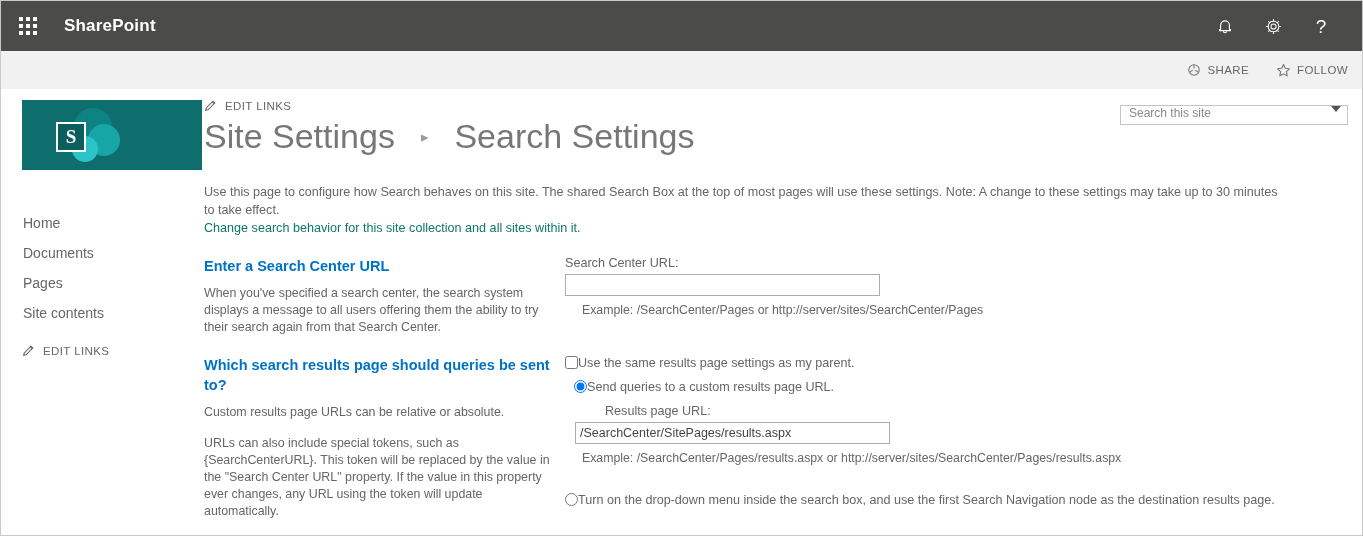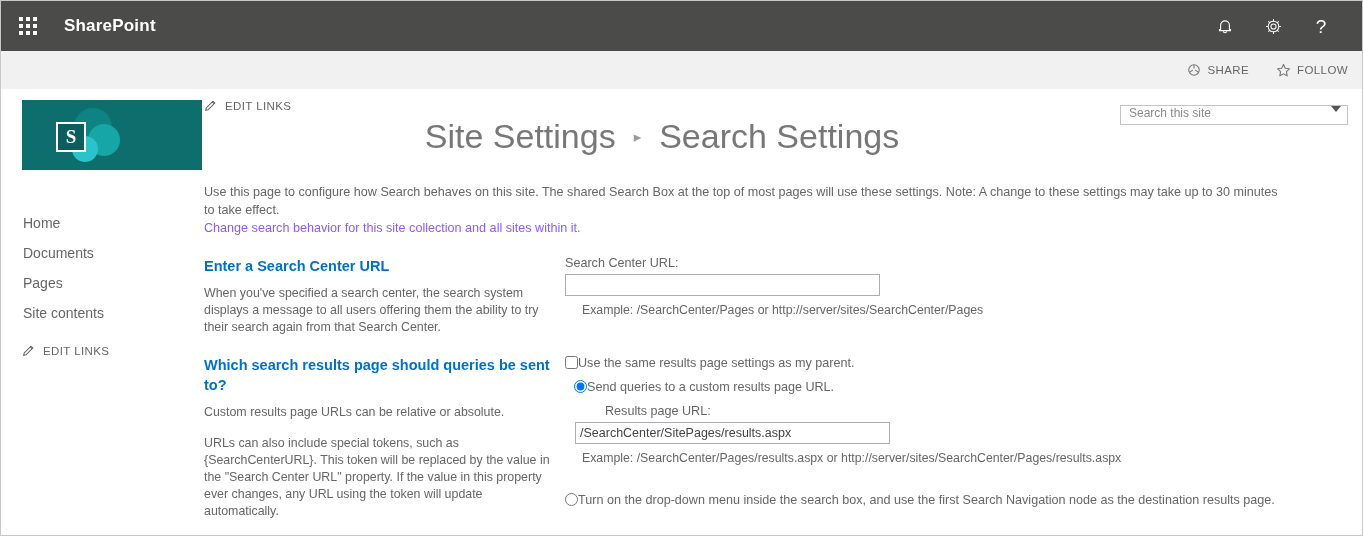--- a/index.html
+++ b/index.html
@@ -181,24 +181,23 @@
     cursor: pointer;
     margin-bottom: 2px;
   }
   .pencil-icon { display: block; }
   .breadcrumb {
     font-size: 34px;
     font-weight: 300;
     color: #777777;
     display: flex;
     align-items: baseline;
-    gap: 18px;
+    gap: 26px;
     line-height: 1.3;
     white-space: nowrap;
-    justify-content: center;
   }
   .breadcrumb .crumb { cursor: pointer; }
   .breadcrumb .crumb.last { cursor: default; }
   .breadcrumb .sep {
     font-size: 15px;
     color: #9a9a9a;
     position: relative;
     top: -6px;
   }
   .search-site {
@@ -232,21 +231,21 @@
   }
 
   .intro {
     margin-top: 25px;
     font-size: 12.6px;
     color: #666666;
     line-height: 18px;
     max-width: 1075px;
   }
   .intro a {
-    color: #8b5cf6;
+    color: #0f766e;
     text-decoration: none;
     display: block;
   }
 
   
   .section {
     display: flex;
     margin-top: 19px;
   }
   .sec-left {

